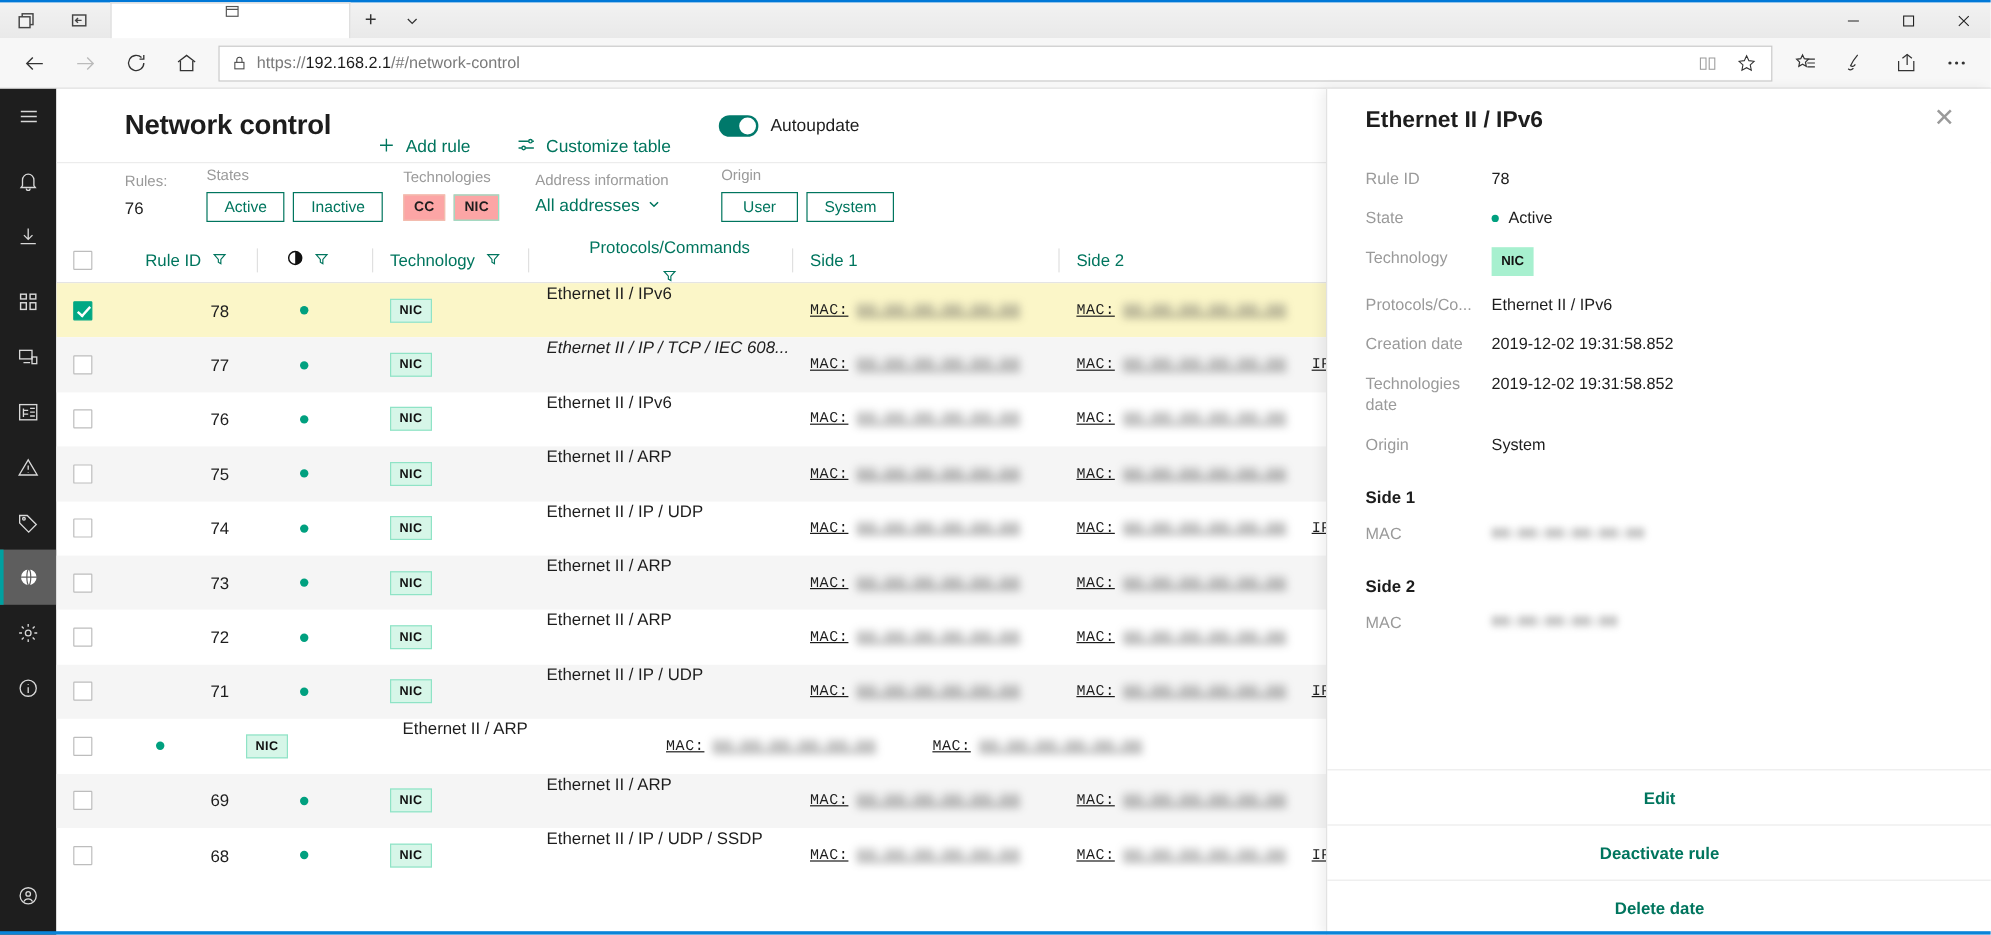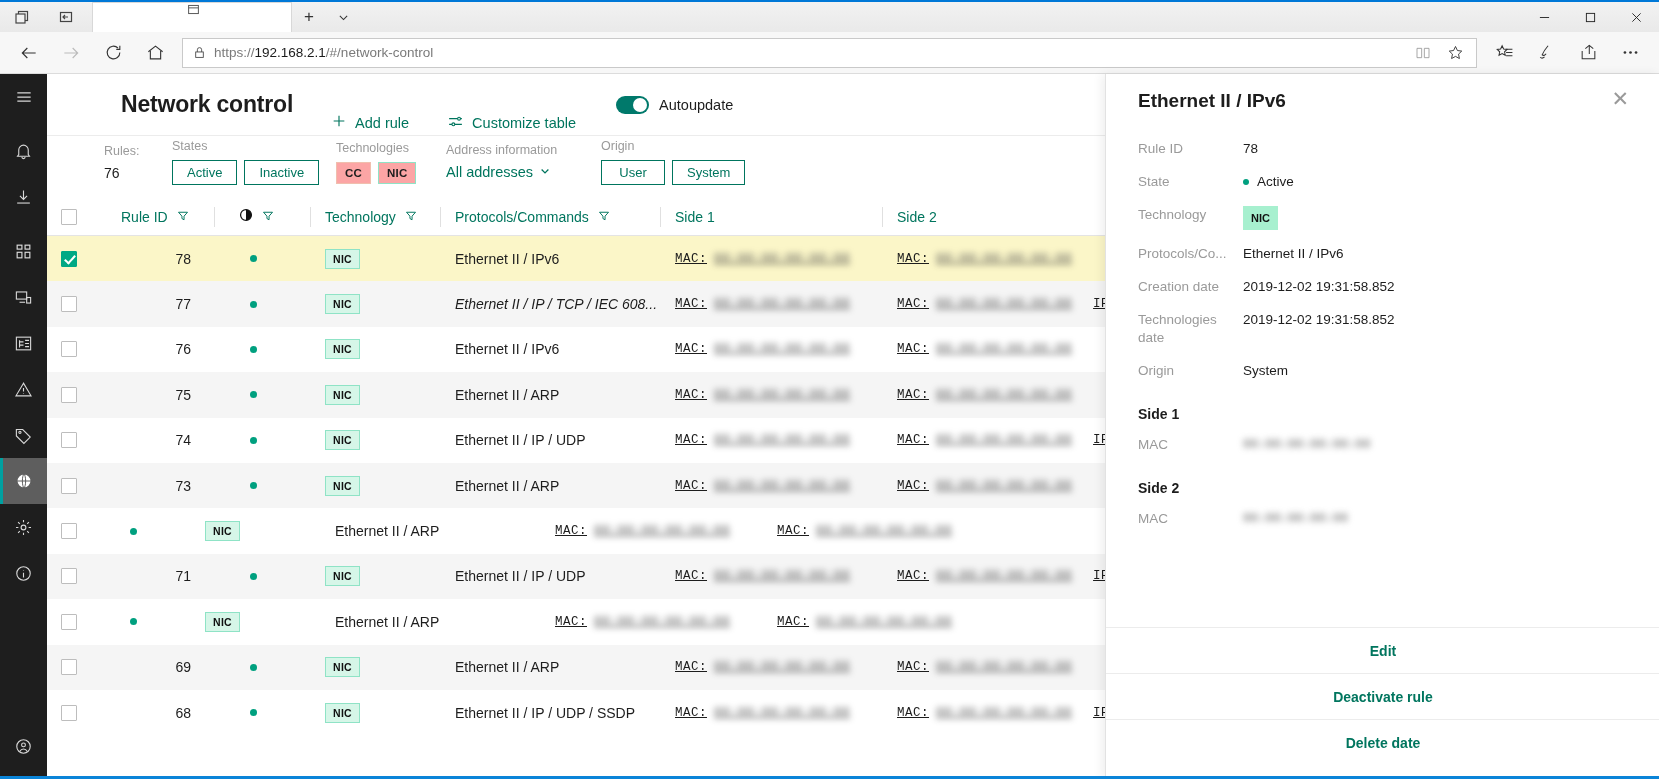--- a/index.html
+++ b/index.html
@@ -80,21 +80,21 @@
   }
   .rail-spacer { height: 8px; }
   .rail-bottom { position: absolute; bottom: 10px; left: 0; width: 47px; }
 
   
   .content {
     position: absolute; top: 74px; left: 47px; width: 1612px; height: 705px;
     background: #ffffff; overflow: hidden;
   }
   .page-head {
-    height: 62px; display: flex; align-items: center; padding-left: 74px; gap: 0;
+    height: 62px; display: flex; align-items: center; padding-left: 57px; gap: 0;
     border-bottom: 1px solid #ececec;
   }
   .page-title { font-size: 23px; font-weight: 700; color: #1d1d1d; letter-spacing: -0.2px; }
   .head-action {
     display:flex; align-items:center; gap:8px; color:#00755e; font-size:14.5px;
     margin-left: 38px; cursor: pointer; margin-top: 36px;
   }
   .head-action .lbl { color:#00755e; }
   .toggle-wrap { display:flex; align-items:center; gap:10px; margin-left: 40px; }
   .toggle {
@@ -140,21 +140,21 @@
     font-size: 14px; color:#00755e; display:flex; align-items:center; gap:9px;
     height: 38px; position:relative;
   }
   .th .sep {
     position:absolute; right:0; top:9px; height:20px; width:1px; background:#e0e0e0;
   }
   .c-check { width: 48px; display:flex; align-items:center; padding-left: 14px; }
   .c-id    { width: 120px; justify-content:flex-start; padding-left:26px; }
   .c-state { width: 96px; justify-content:flex-start; padding-left:24px; }
   .c-tech  { width: 130px; padding-left:14px; }
-  .c-proto { width: 220px; padding-left:14px; }
+  .c-proto { width: 220px; padding-left:14px;flex-direction:column; }
   .c-s1    { width: 222px; padding-left:14px; }
   .c-s2    { width: 300px; padding-left:14px; }
 
   .cbx {
     width: 16px; height: 16px; border:1px solid #bdbdbd; background:#fff; border-radius:1px;
     display:inline-block; cursor:pointer;
   }
   .cbx.checked {
     background:#00a884; border-color:#00a884; position:relative;
   }
@@ -199,21 +199,21 @@
   .panel-body { padding: 28px 32px 0 32px; }
   .prow { display:flex; margin-bottom: 15px; align-items:flex-start; }
   .pkey { width: 105px; font-size: 13.5px; color:#9a9a9a; line-height:18px; }
   .pval { font-size: 13.5px; color:#1d1d1d; line-height:18px; display:flex; align-items:center; gap:8px;}
   .pval .pdot { width:6px; height:6px; border-radius:50%; background:#00a07f; display:block; }
   .pnic { background:#a7f0cf; color:#111; font-weight:700; font-size:11px; padding:3px 8px; }
   .psec { font-size: 14px; font-weight:700; color:#1d1d1d; margin: 26px 0 14px 0; }
   .pblur {
     filter: blur(3.2px); font-family:"Liberation Mono", monospace; font-size:12.5px; color:#666;
   }
-  .panel-actions { position:absolute; left:0; bottom:14px; width:554px; }
+  .panel-actions { position:absolute; left:0; bottom:0; width:554px; }
   .paction {
     height: 46px; display:flex; align-items:center; justify-content:center;
     border-top:1px solid #ececec; color:#00755e; font-weight:700; font-size:14px; cursor:pointer;
   }
   .scroll-underline { position:absolute; left:0; bottom:0; width:1659px; height:3px; background:#0a84d8;}
 </style>
 </head>
 <body>
 
 <div class="app">
@@ -712,20 +712,21 @@
               <span class="macwrap">
                 <span class="maclbl">MAC:</span>
                 <span class="blur">00:00:00:00:00:00</span>
               </span>
             </div>
           </div>
           <div class="row">
             <div class="cell c-check">
               <span class="cbx"></span>
             </div>
+            <div class="cell c-id">72</div>
             <div class="cell c-state">
               <span class="dot"></span>
             </div>
             <div class="cell c-tech">
               <span class="nicbadge">NIC</span>
             </div>
             <div class="cell c-proto">
               <span class="proto-txt">Ethernet II / ARP</span>
             </div>
             <div class="cell c-s1">

